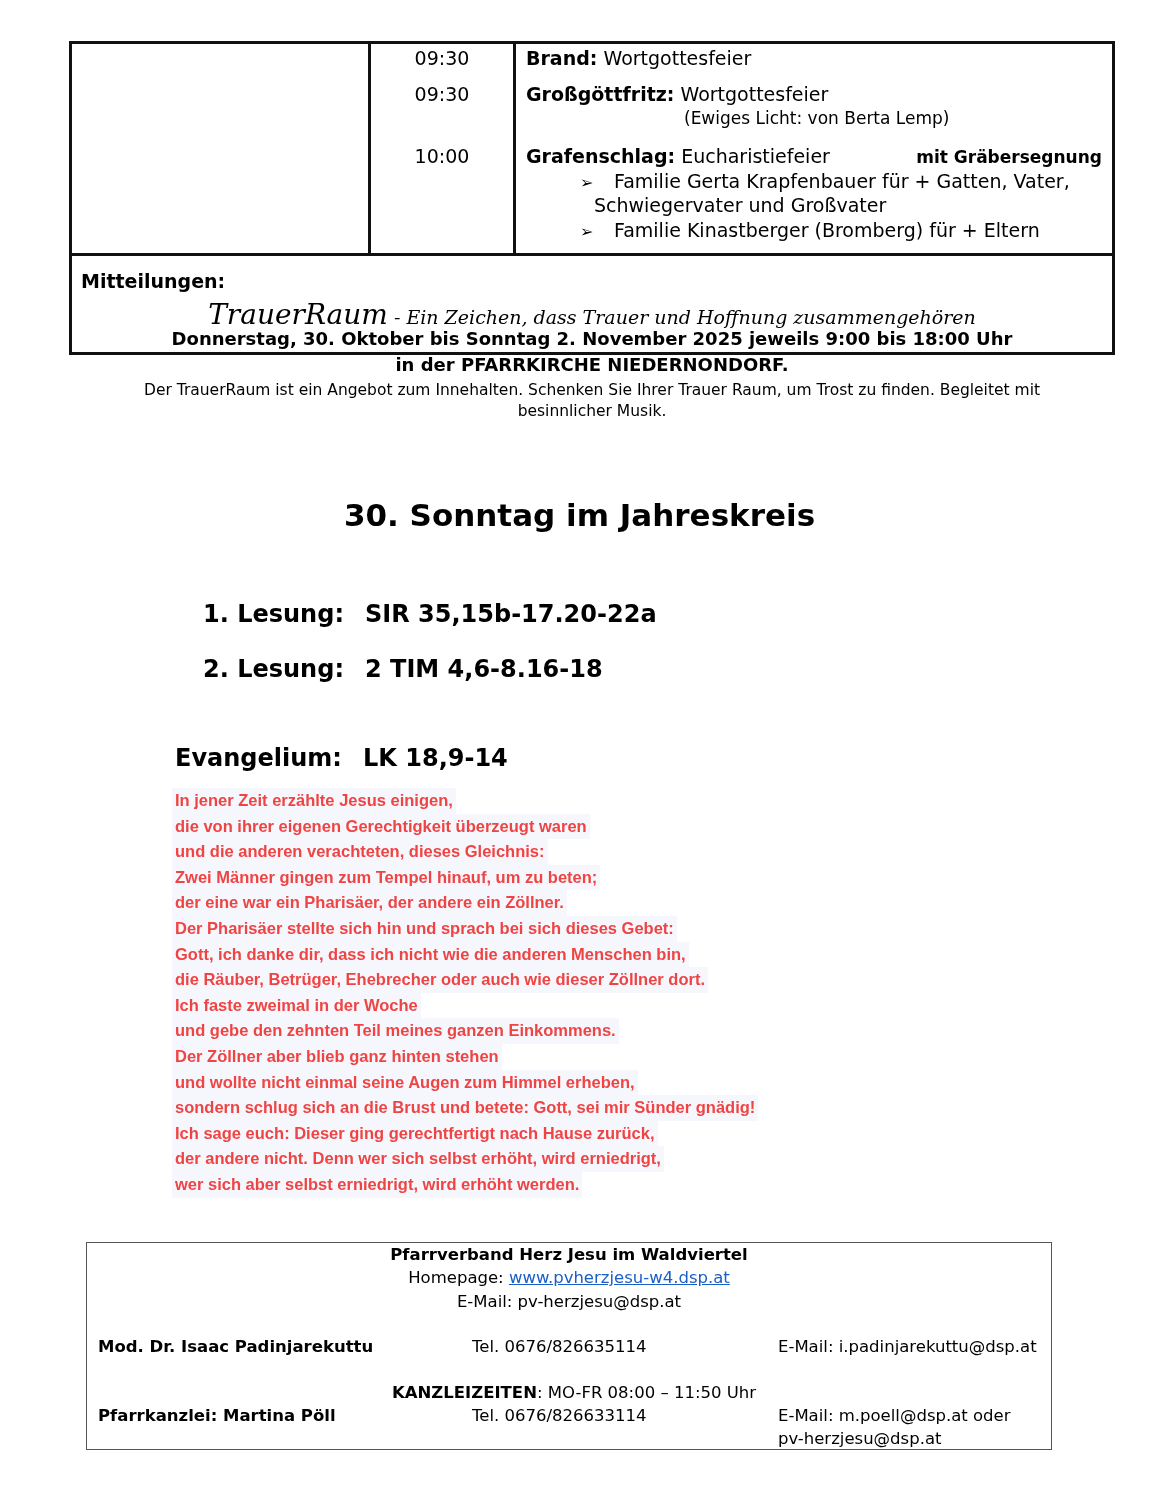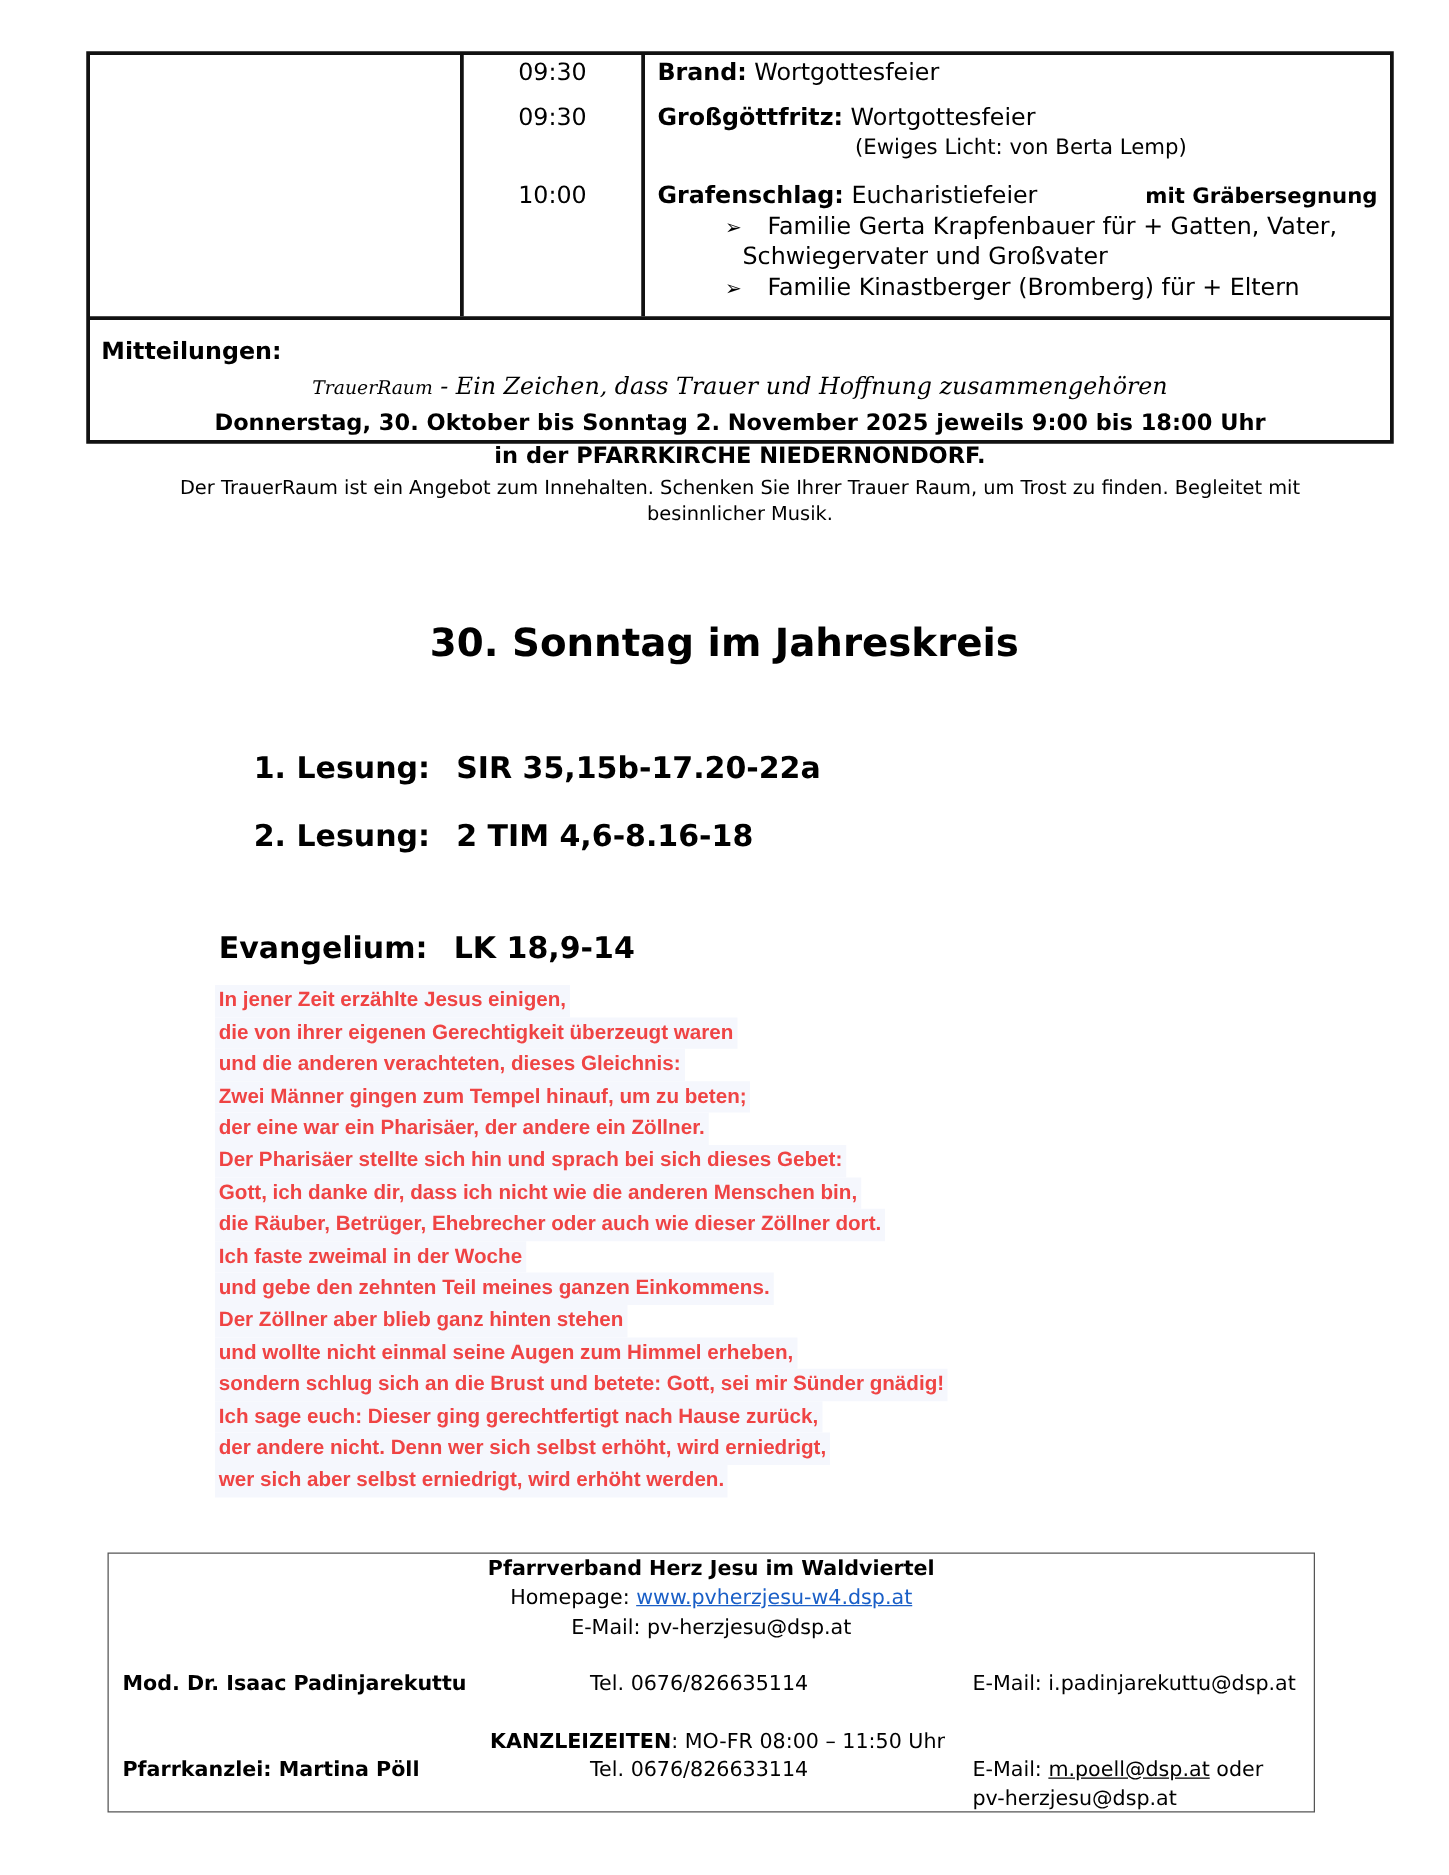--- a/index.html
+++ b/index.html
@@ -22,42 +22,42 @@
   .ev-note { position: absolute; left: 168px; font-size: 17px; white-space: nowrap; }
   .ev-right { position: absolute; right: 10px; font-size: 17px; font-weight: bold; white-space: nowrap; }
   .bullet { position: absolute; left: 44px; font-size: 19px; white-space: nowrap; margin-left: 20px; }
   .bullet .arrow { display: inline-block; width: 34px; font-size: 16px; }
   .bullet-cont { position: absolute; left: 78px; font-size: 19px; white-space: nowrap; }
 
   .notes { position: absolute; left: 0; top: 212px; right: 0; bottom: 0; }
   .notes .title { position: absolute; left: 9px; top: 14px; font-size: 19px; font-weight: bold; }
   .notes .script { position: absolute; left: 0; right: 0; top: 42px; text-align: center;
                    font-family: "DejaVu Serif", serif; font-style: italic; font-size: 19px; }
-  .notes .script .big { font-size: 15px; }
+  .notes .script .big { font-size: 28px; }
   .notes .line-b { position: absolute; left: 0; right: 0; text-align: center; font-size: 18px; font-weight: bold; }
   .notes .line-s { position: absolute; left: 0; right: 0; text-align: center; font-size: 15.5px; }
 
   
   .sunday-title { position: absolute; left: 0; width: 1159px; top: 497px; text-align: center;
                   font-size: 31px; font-weight: bold; }
   .reading { position: absolute; left: 175px; font-size: 24px; font-weight: bold; white-space: nowrap; }
   .reading .lbl { display: inline-block; width: 162px; margin-left: 28px; }
   .gospel-h { position: absolute; left: 175px; top: 744px; font-size: 24px; font-weight: bold; white-space: nowrap; }
   .gospel-h .lbl { display: inline-block; width: 188px; }
   .gospel { position: absolute; left: 172px; top: 788px; font-family: "Liberation Sans", sans-serif;
             font-size: 16.5px; font-weight: bold; color: #ef4444; line-height: 25.6px; }
   .gospel div { display: table; background: #f5f7fd; padding: 0 3px; }
 
   
   .footer { position: absolute; left: 86px; top: 1242px; width: 966px; height: 208px;
             border: 1px solid #555; box-sizing: border-box; font-size: 16.5px; }
   .footer .c { position: absolute; left: 0; right: 0; text-align: center; }
   .footer .b { font-weight: bold; }
   .footer a { color: #1a5fc7; text-decoration: underline; }
-  .footer .u { text-decoration: underline; }
+  .footer .u { }
   .footer .l { position: absolute; left: 11px; font-weight: bold; white-space: nowrap; }
   .footer .m { position: absolute; left: 385px; white-space: nowrap; }
   .footer .r { position: absolute; left: 691px; white-space: nowrap; }
 </style>
 </head>
 <body>
 
 <div class="sched">
   <div class="row1">
     <div class="col-day"></div>

